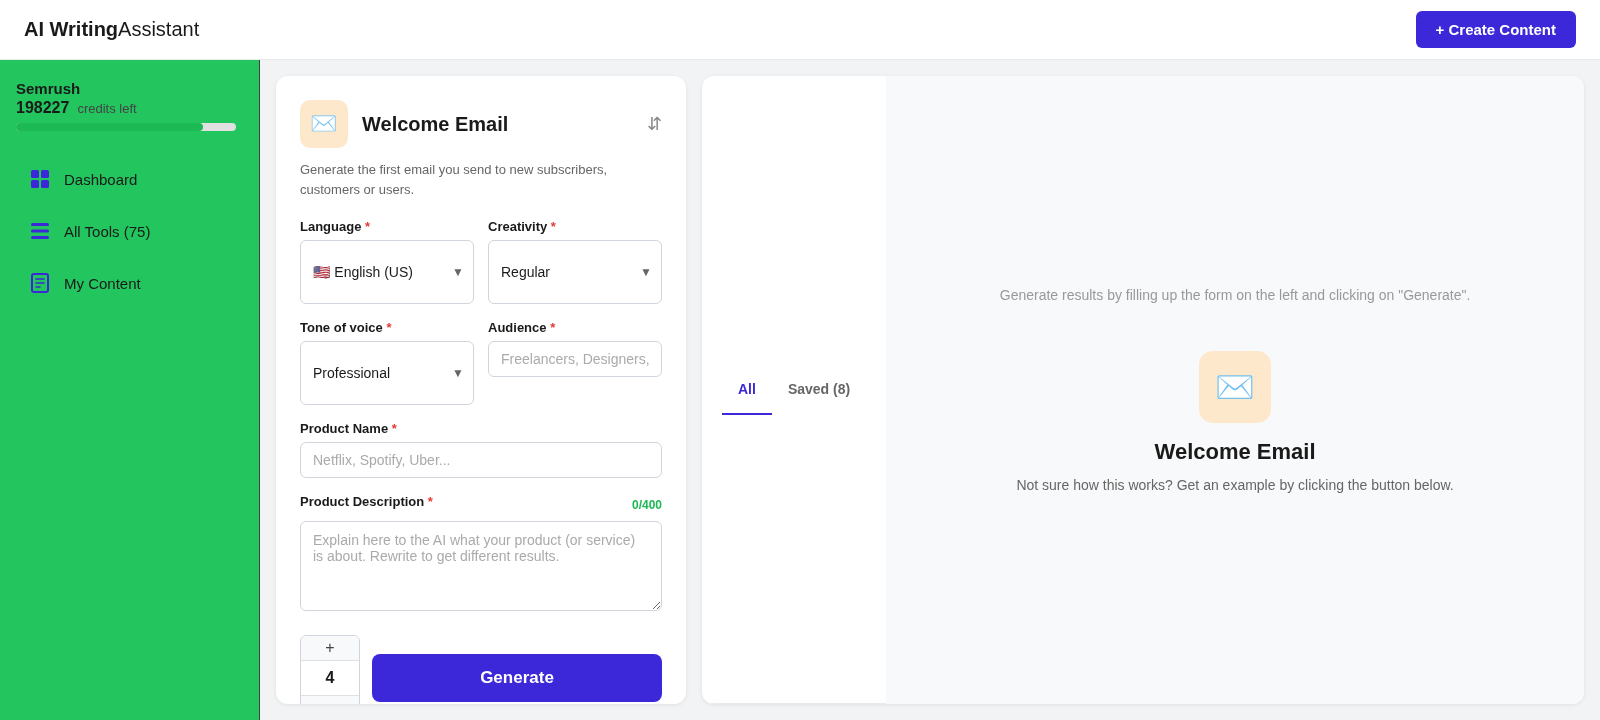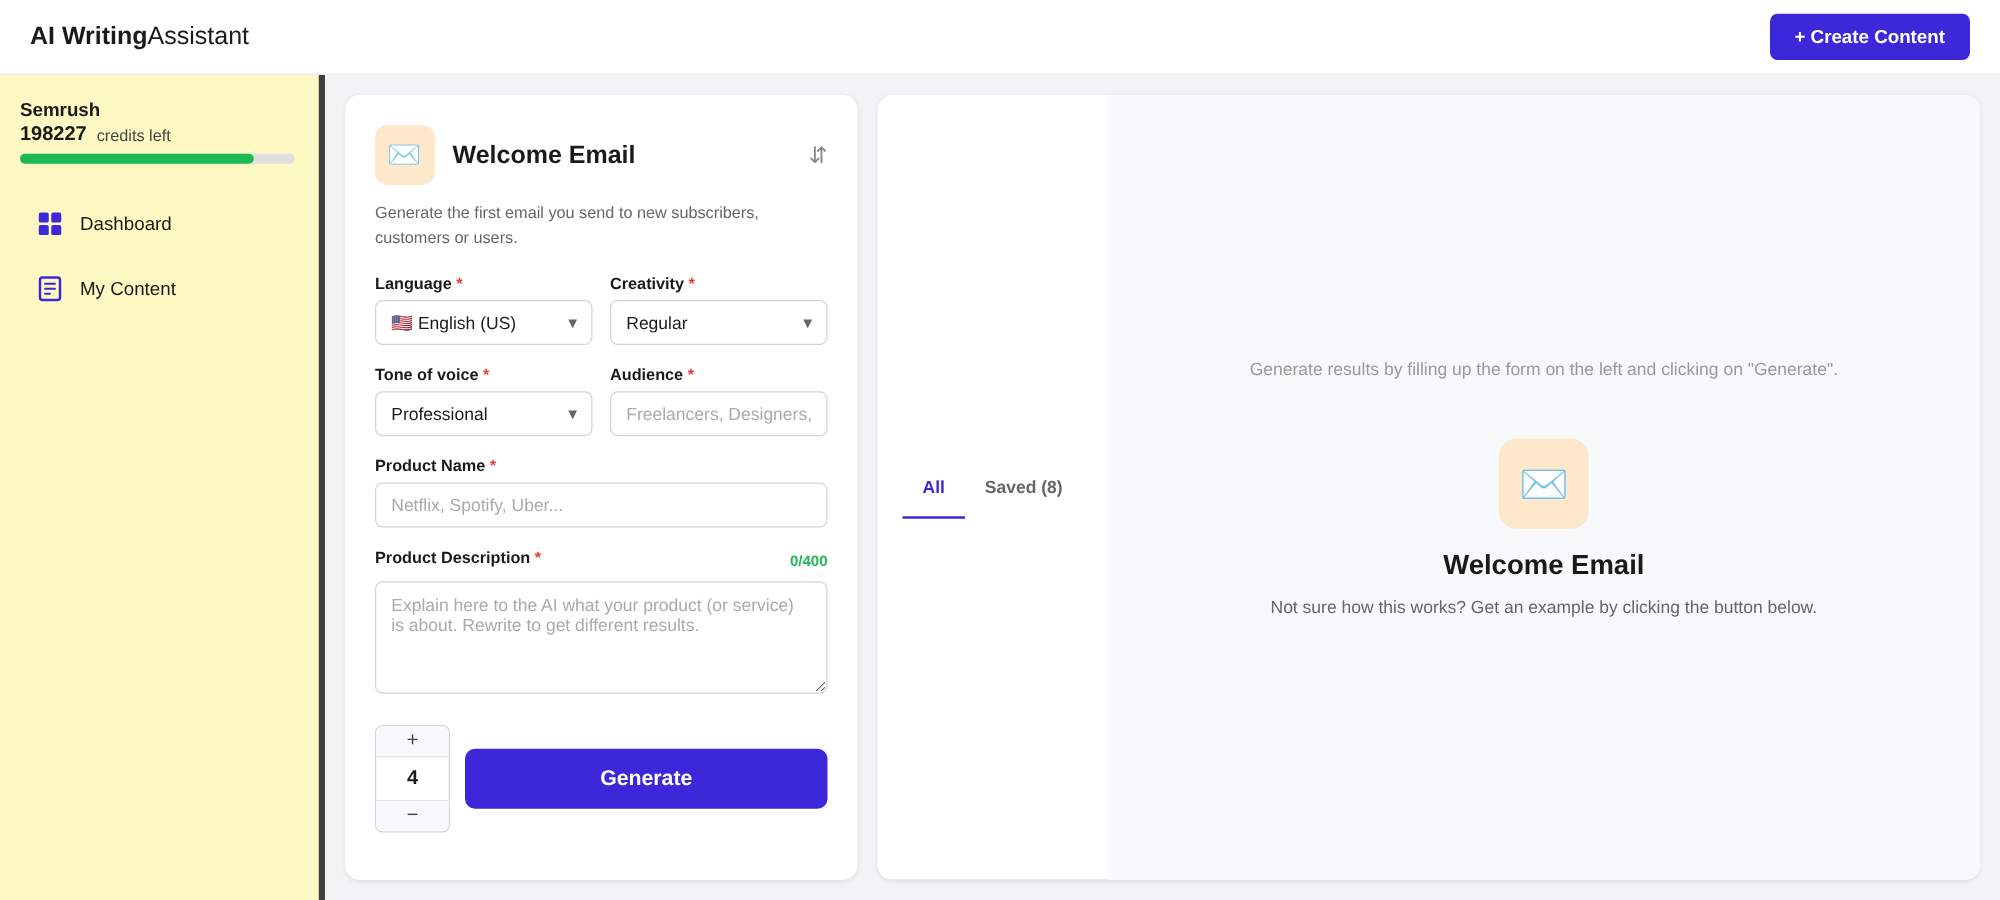--- a/index.html
+++ b/index.html
@@ -20,22 +20,22 @@
       display: flex; align-items: center; gap: 6px;
     }
 
     
     .main-layout {
       display: flex; height: calc(720px - 60px);
     }
 
     
     .sidebar {
-      width: 260px; background: #fef9c3; padding: 20px 16px;
-      border-right: 5px solid #404040; flex-shrink: 0;
+      width: 260px; background: #22c55e; padding: 20px 16px;
+      border-right: 1px solid #404040; flex-shrink: 0;
     }
     .account-info { margin-bottom: 24px; }
     .account-name { font-weight: 700; font-size: 15px; color: #1a1a1a; }
     .credits-row { display: flex; align-items: center; gap: 8px; margin-bottom: 6px; margin-top: 2px; }
     .credits-text { font-size: 13px; color: #444; }
     .credits-bold { font-weight: 700; color: #1a1a1a; }
     .progress-bar-bg { height: 8px; background: #e0e0e0; border-radius: 4px; width: 220px; }
     .progress-bar-fill { height: 8px; background: #1db954; border-radius: 4px; width: 85%; }
 
     .nav-item {
@@ -67,21 +67,21 @@
 
     .chevron-icon { cursor: pointer; color: #888; font-size: 18px; }
 
     .field-row { display: flex; gap: 14px; margin-bottom: 16px; }
     .field-group { flex: 1; }
     .field-label { font-size: 13px; font-weight: 700; color: #1a1a1a; margin-bottom: 6px; }
     .required { color: #e53935; }
 
     .select-wrapper { position: relative; }
     .form-select {
-      width: 100%; padding: 9px 12px; border: 1px solid #d0d5dd; border-radius: 6px;
+      width: 100%; padding: 23px 12px; border: 1px solid #d0d5dd; border-radius: 6px;
       font-size: 14px; color: #1a1a1a; background: #fff; appearance: none;
       cursor: pointer; padding-right: 32px;
     }
     .select-arrow {
       position: absolute; right: 10px; top: 50%; transform: translateY(-50%);
       pointer-events: none; color: #666; font-size: 12px;
     }
     .form-input {
       width: 100%; padding: 9px 12px; border: 1px solid #d0d5dd; border-radius: 6px;
       font-size: 14px; color: #1a1a1a; background: #fff;
@@ -185,20 +185,30 @@
             <rect x="12" y="2" width="8" height="8" rx="1.5" fill="#3c28d9"></rect>
             <rect x="2" y="12" width="8" height="8" rx="1.5" fill="#3c28d9"></rect>
             <rect x="12" y="12" width="8" height="8" rx="1.5" fill="#3c28d9"></rect>
           </svg>
         </div>
         <span>Dashboard</span>
       </div>
       <div class="nav-item">
         <div class="nav-icon">
           <svg width="22" height="22" viewBox="0 0 22 22" fill="none">
+            <rect x="2" y="3" width="18" height="3" rx="1.5" fill="#3c28d9"></rect>
+            <rect x="2" y="9.5" width="18" height="3" rx="1.5" fill="#3c28d9"></rect>
+            <rect x="2" y="16" width="18" height="3" rx="1.5" fill="#3c28d9"></rect>
+          </svg>
+        </div>
+        <span>All Tools (75)</span>
+      </div>
+      <div class="nav-item">
+        <div class="nav-icon">
+          <svg width="22" height="22" viewBox="0 0 22 22" fill="none">
             <rect x="3" y="2" width="16" height="18" rx="2" stroke="#3c28d9" stroke-width="2" fill="none"></rect>
             <line x1="7" y1="7" x2="15" y2="7" stroke="#3c28d9" stroke-width="1.5" stroke-linecap="round"></line>
             <line x1="7" y1="11" x2="15" y2="11" stroke="#3c28d9" stroke-width="1.5" stroke-linecap="round"></line>
             <line x1="7" y1="15" x2="11" y2="15" stroke="#3c28d9" stroke-width="1.5" stroke-linecap="round"></line>
           </svg>
         </div>
         <span>My Content</span>
       </div>
     </nav>
   </div>

